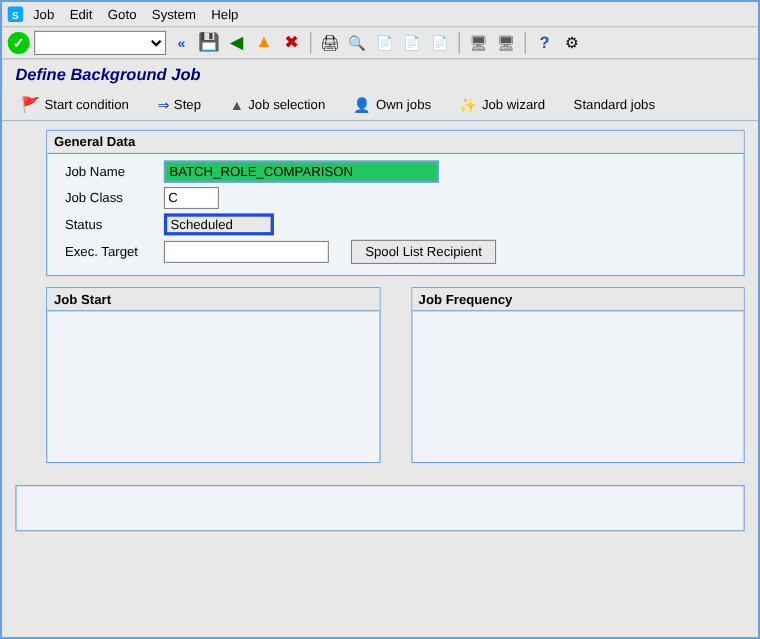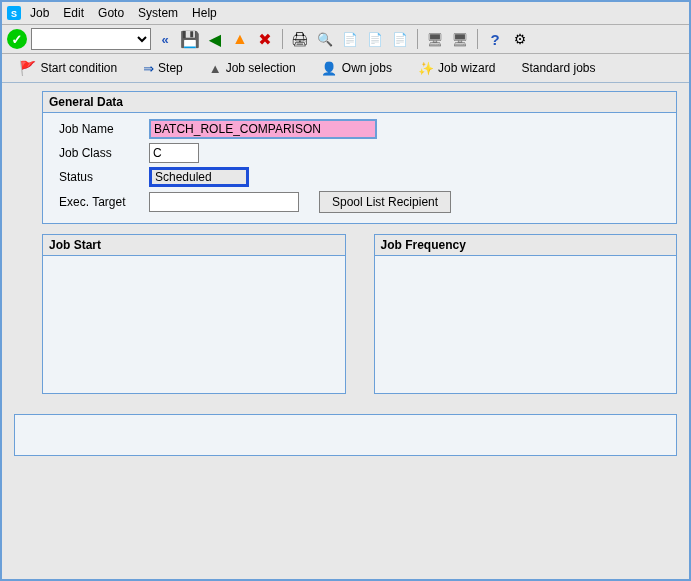--- a/index.html
+++ b/index.html
@@ -134,23 +134,23 @@
       flex-shrink: 0;
     }
     .form-input {
       height: 20px;
       font-size: 12px;
       border: 1px solid #808080;
       background: white;
       padding: 0 3px;
     }
     .form-input-name {
-      width: 228px;
+      width: 250px;
       border: 2px solid #6a9fd8;
-      background: #f9a8d4;
+      background: #22c55e;
     }
     .form-input-class {
       width: 50px;
     }
     .form-input-status {
       width: 100px;
       background: #e8e8e8;
       border: 3px solid #1d4ed8;
     }
     .form-input-target {
@@ -306,20 +306,21 @@
 
     <button class="toolbar-btn">
       <span style="font-size:15px; color:#2255bb; font-weight:bold;">?</span>
     </button>
 
     <button class="toolbar-btn">
       <span style="font-size:14px;">⚙</span>
     </button>
   </div>
 
+  <div class="page-title">Define Background Job</div>
 
   <div class="nav-tabs">
     <div class="nav-tab">
       <span class="flag-icon">🚩</span>
       <span>Start condition</span>
     </div>
     <div class="nav-tab">
       <span class="step-icon">⇒</span>
       <span>Step</span>
     </div>

